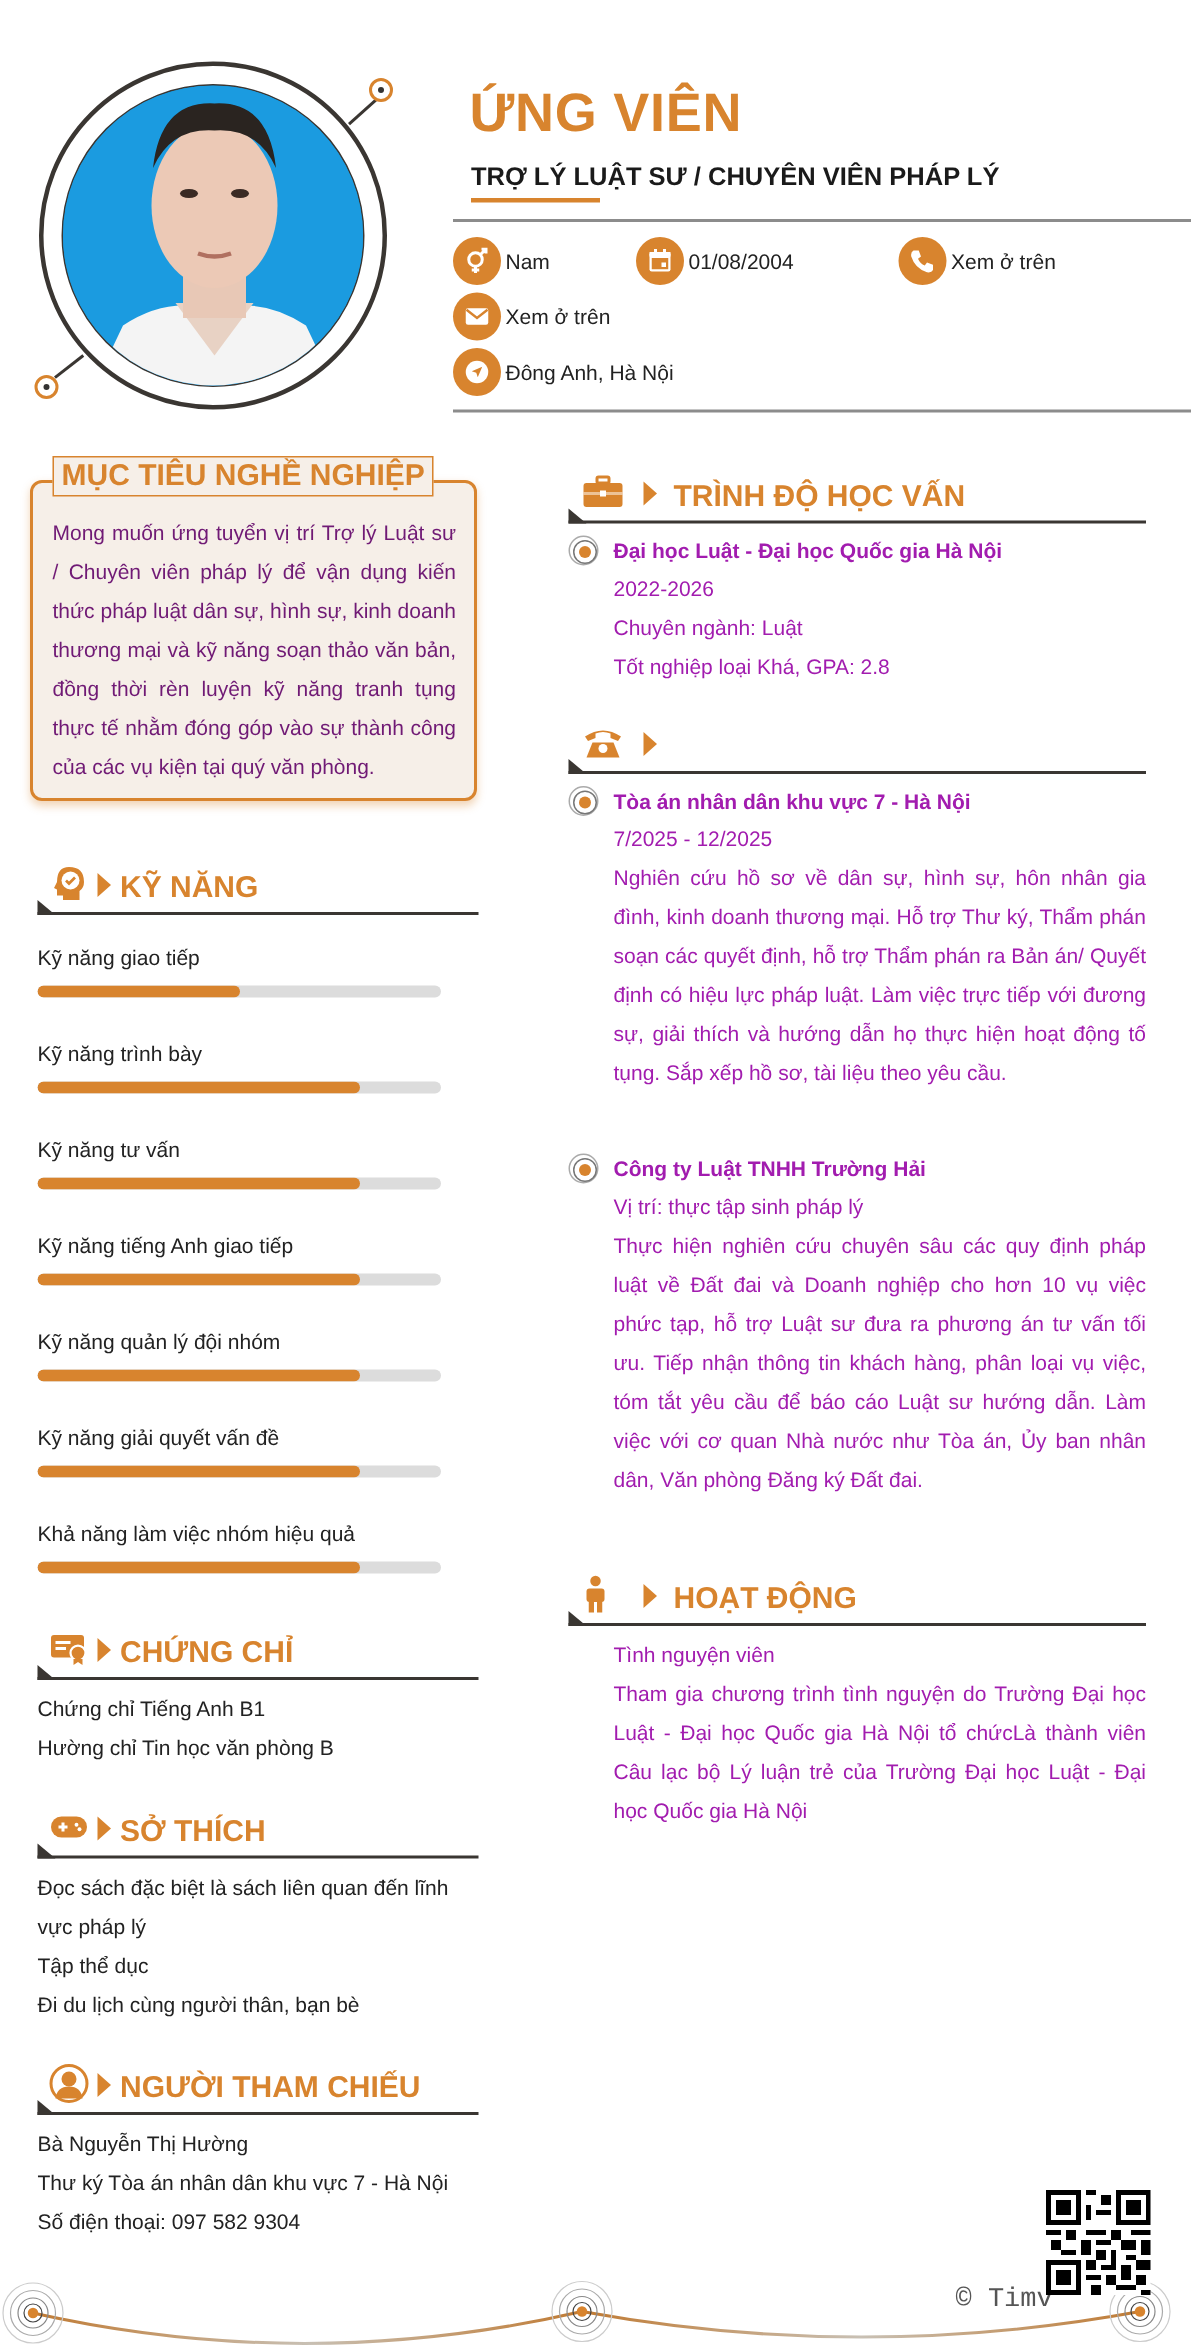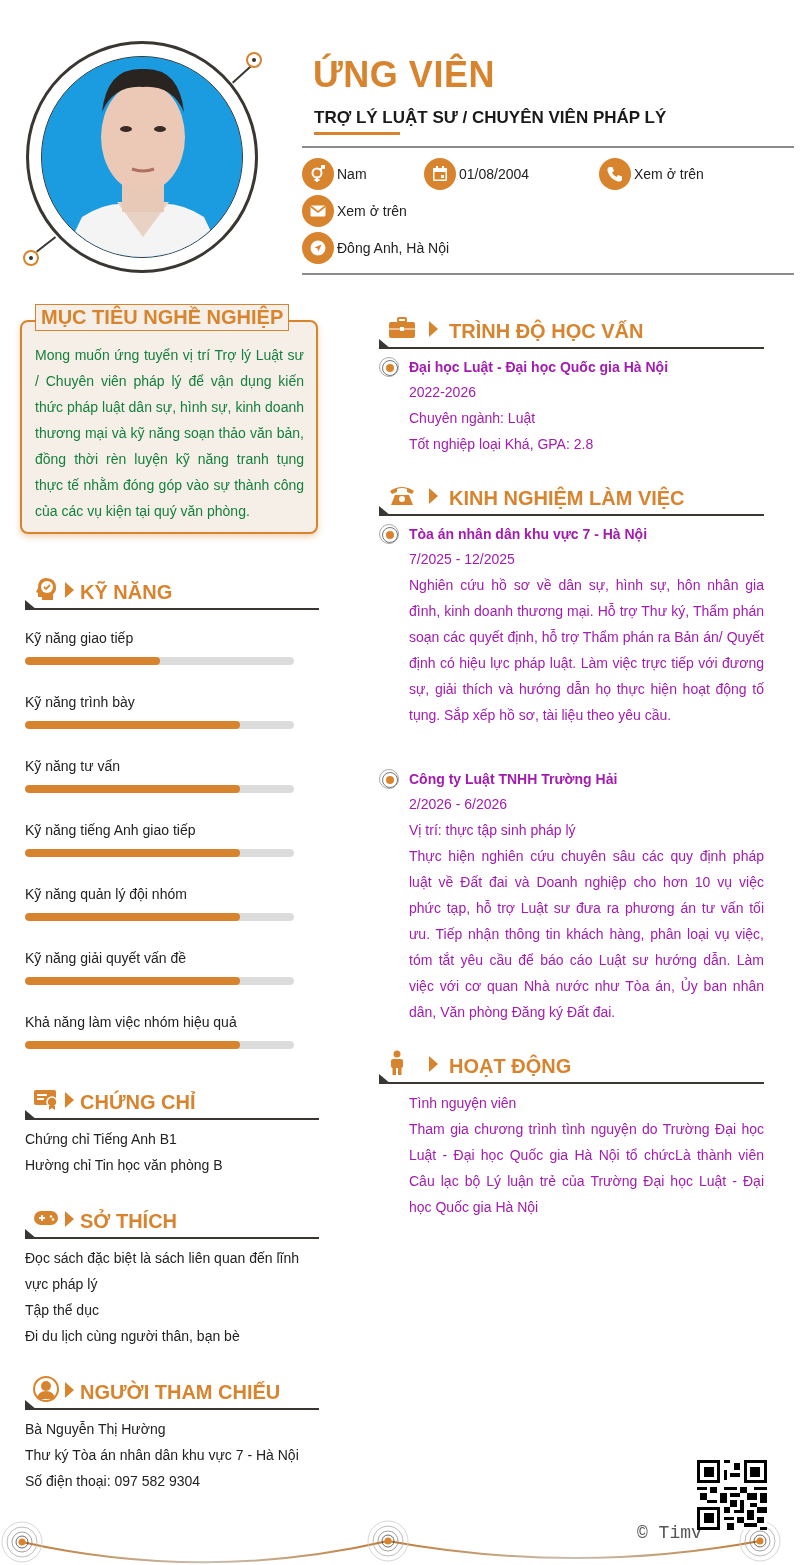--- a/index.html
+++ b/index.html
@@ -14,21 +14,21 @@
   
   .name { left: 313px; top: 54px; font-size: 36px; font-weight: bold; color: #d8842e; letter-spacing: 0.5px; }
   .role { left: 314px; top: 108px; font-size: 17px; font-weight: bold; color: #1a1a1a; }
   .role-underline { left: 314px; top: 132px; width: 86px; height: 3px; background: #d8842e; }
   .hr-gray { height: 2px; background: #8c8c8c; }
   .contact { display: flex; align-items: center; font-size: 14px; color: #222; }
   .cicon { width: 32px; height: 32px; border-radius: 50%; background: #d8842e; color: #fff; display: flex; align-items: center; justify-content: center; margin-right: 3px; flex-shrink: 0; }
   
   .obj-box { left: 20px; top: 320px; width: 298px; height: 214px; border: 2px solid #d8842e; border-radius: 8px; background: #f6efe8; box-shadow: 0 3px 6px rgba(216,132,46,0.35); }
   .obj-title { left: 35px; top: 304px; background: #f6efe8; border: 1px solid #d8842e; padding: 1px 5px; font-size: 20px; font-weight: bold; color: #d8842e; }
-  .obj-text { left: 35px; top: 342px; width: 269px; font-size: 14px; line-height: 26px; text-align: justify; color: #15803d; }
+  .obj-text { left: 35px; top: 342px; width: 269px; font-size: 14px; line-height: 26px; text-align: justify; color: #701a75; }
   
   .sec { position: absolute; height: 40px; }
   .sec .line { position: absolute; left: 0; bottom: 0; right: 0; height: 2px; background: #3a3632; }
   .sec .tri { position: absolute; left: 0; bottom: 0; width: 0; height: 0; border-left: 12px solid #3a3632; border-top: 10px solid transparent; }
   .sec .ico { position: absolute; bottom: 8px; width: 30px; height: 26px; display: flex; align-items: center; justify-content: center; color: #d8842e; }
   .sec .arrow { position: absolute; bottom: 12px; width: 0; height: 0; border-left: 9px solid #d8842e; border-top: 8px solid transparent; border-bottom: 8px solid transparent; }
   .sec .title { position: absolute; bottom: 6px; font-size: 20px; font-weight: bold; color: #d8842e; white-space: nowrap; }
   
   .skill-label { position: absolute; left: 25px; font-size: 14px; color: #222; }
   .bar { position: absolute; left: 25px; width: 269px; height: 8px; background: #dcdcdc; border-radius: 4px; overflow: hidden; }
@@ -249,32 +249,30 @@
   <div class="line"></div>
     <div class="tri"></div>
   <div class="ico" style="left:8px;">
     <svg width="28" height="24" viewBox="0 0 28 24">
         <path d="M2 8 Q14 0 26 8 L24 11 L19 9 L19 6 Q14 4 9 6 L9 9 L4 11 Z" fill="#d8842e"></path>
         <path d="M7 12 L21 12 L25 22 L3 22 Z" fill="#d8842e"></path>
         <circle cx="14" cy="16" r="3" fill="#fff"></circle>
       </svg>
   </div>
   <div class="arrow" style="left:50px;"></div>
-  <div class="title" style="left:70px;">KINH NGHIỆM LÀM VIỆC</div>
 </div>
 <div class="bullet" style="left:379px;top:524px;"></div>
 <div class="entry" style="top:522px;">
   <div class="org">Tòa án nhân dân khu vực 7 - Hà Nội</div>
   <div>7/2025 - 12/2025</div>
   <div class="just">Nghiên cứu hồ sơ về dân sự, hình sự, hôn nhân gia đình, kinh doanh thương mại. Hỗ trợ Thư ký, Thẩm phán soạn các quyết định, hỗ trợ Thẩm phán ra Bản án/ Quyết định có hiệu lực pháp luật. Làm việc trực tiếp với đương sự, giải thích và hướng dẫn họ thực hiện hoạt động tố tụng. Sắp xếp hồ sơ, tài liệu theo yêu cầu.</div>
 </div>
 <div class="bullet" style="left:379px;top:769px;"></div>
 <div class="entry" style="top:767px;">
   <div class="org">Công ty Luật TNHH Trường Hải</div>
-  <div>2/2026 - 6/2026</div>
   <div>Vị trí: thực tập sinh pháp lý</div>
   <div class="just">Thực hiện nghiên cứu chuyên sâu các quy định pháp luật về Đất đai và Doanh nghiệp cho hơn 10 vụ việc phức tạp, hỗ trợ Luật sư đưa ra phương án tư vấn tối ưu. Tiếp nhận thông tin khách hàng, phân loại vụ việc, tóm tắt yêu cầu để báo cáo Luật sư hướng dẫn. Làm việc với cơ quan Nhà nước như Tòa án, Ủy ban nhân dân, Văn phòng Đăng ký Đất đai.</div>
 </div>
 
 <div class="sec" style="left:379px;top:1044px;width:385px;">
   <div class="line"></div>
     <div class="tri"></div>
   <div class="ico" style="left:3px;">
     <svg width="18" height="26" viewBox="0 0 18 26">
         <circle cx="9" cy="4" r="3.5" fill="#d8842e"></circle>

